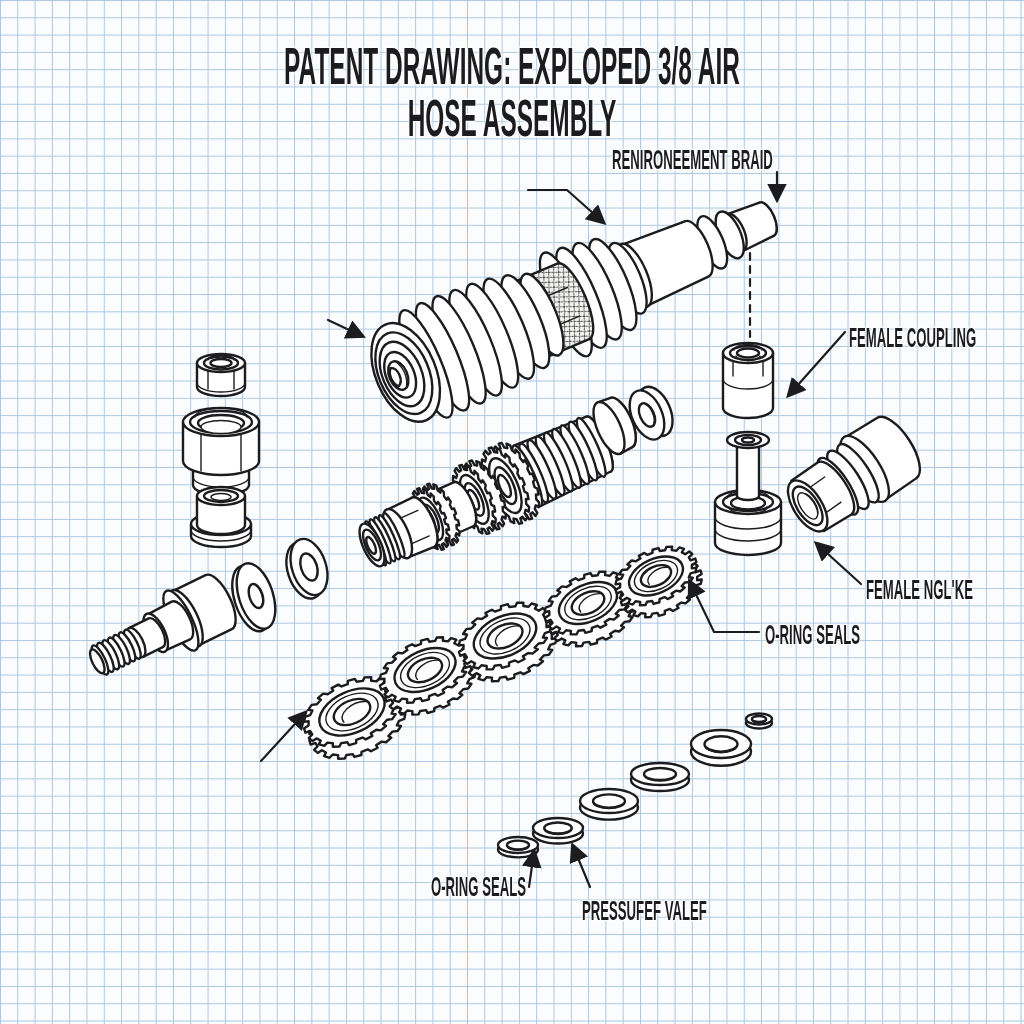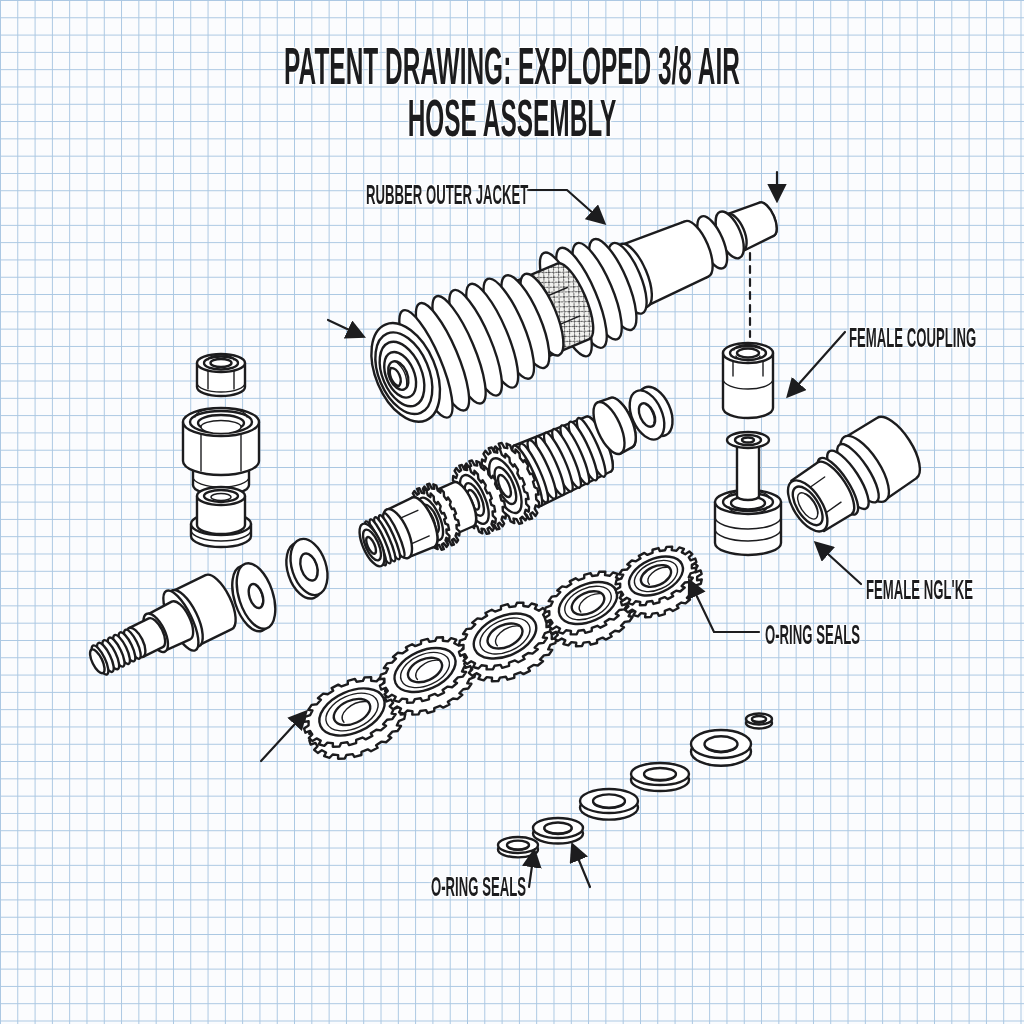--- a/index.html
+++ b/index.html
@@ -328,18 +328,19 @@
       <path d="M 759 632 L 714 632 L 690 582" marker-end="url(#ah)"></path>
       <path d="M 261 761 L 305 713" marker-end="url(#ah)"></path>
       <path d="M 529 887 L 534 852" marker-end="url(#ah)"></path>
       <path d="M 590 887 L 573 846" marker-end="url(#ah)"></path>
       <path class="dash" d="M 750 253 L 750 337"></path>
     </g>
   </svg>
 
   <div class="title"><span>PATENT DRAWING: EXPLOPED 3/8 AIR HOSE ASSEMBLY</span></div>
 
-  <div class="lbl" style="left:366px;top:181px"><span>RUBBER OUTER JACKET</span></div>
+  <div class="lbl" style="left:612px;top:146px"><span>RENIRONEEMENT BRAID</span></div>
   <div class="lbl" style="left:849px;top:324px"><span>FEMALE COUPLING</span></div>
   <div class="lbl" style="left:866px;top:576px"><span>FEMALE NGL'KE</span></div>
   <div class="lbl" style="left:765px;top:621px"><span>O-RING SEALS</span></div>
   <div class="lbl" style="left:431px;top:873px"><span>O-RING SEALS</span></div>
+  <div class="lbl" style="left:582px;top:897px"><span>PRESSUFEF VALEF</span></div>
 </div>
 
 </body></html>

